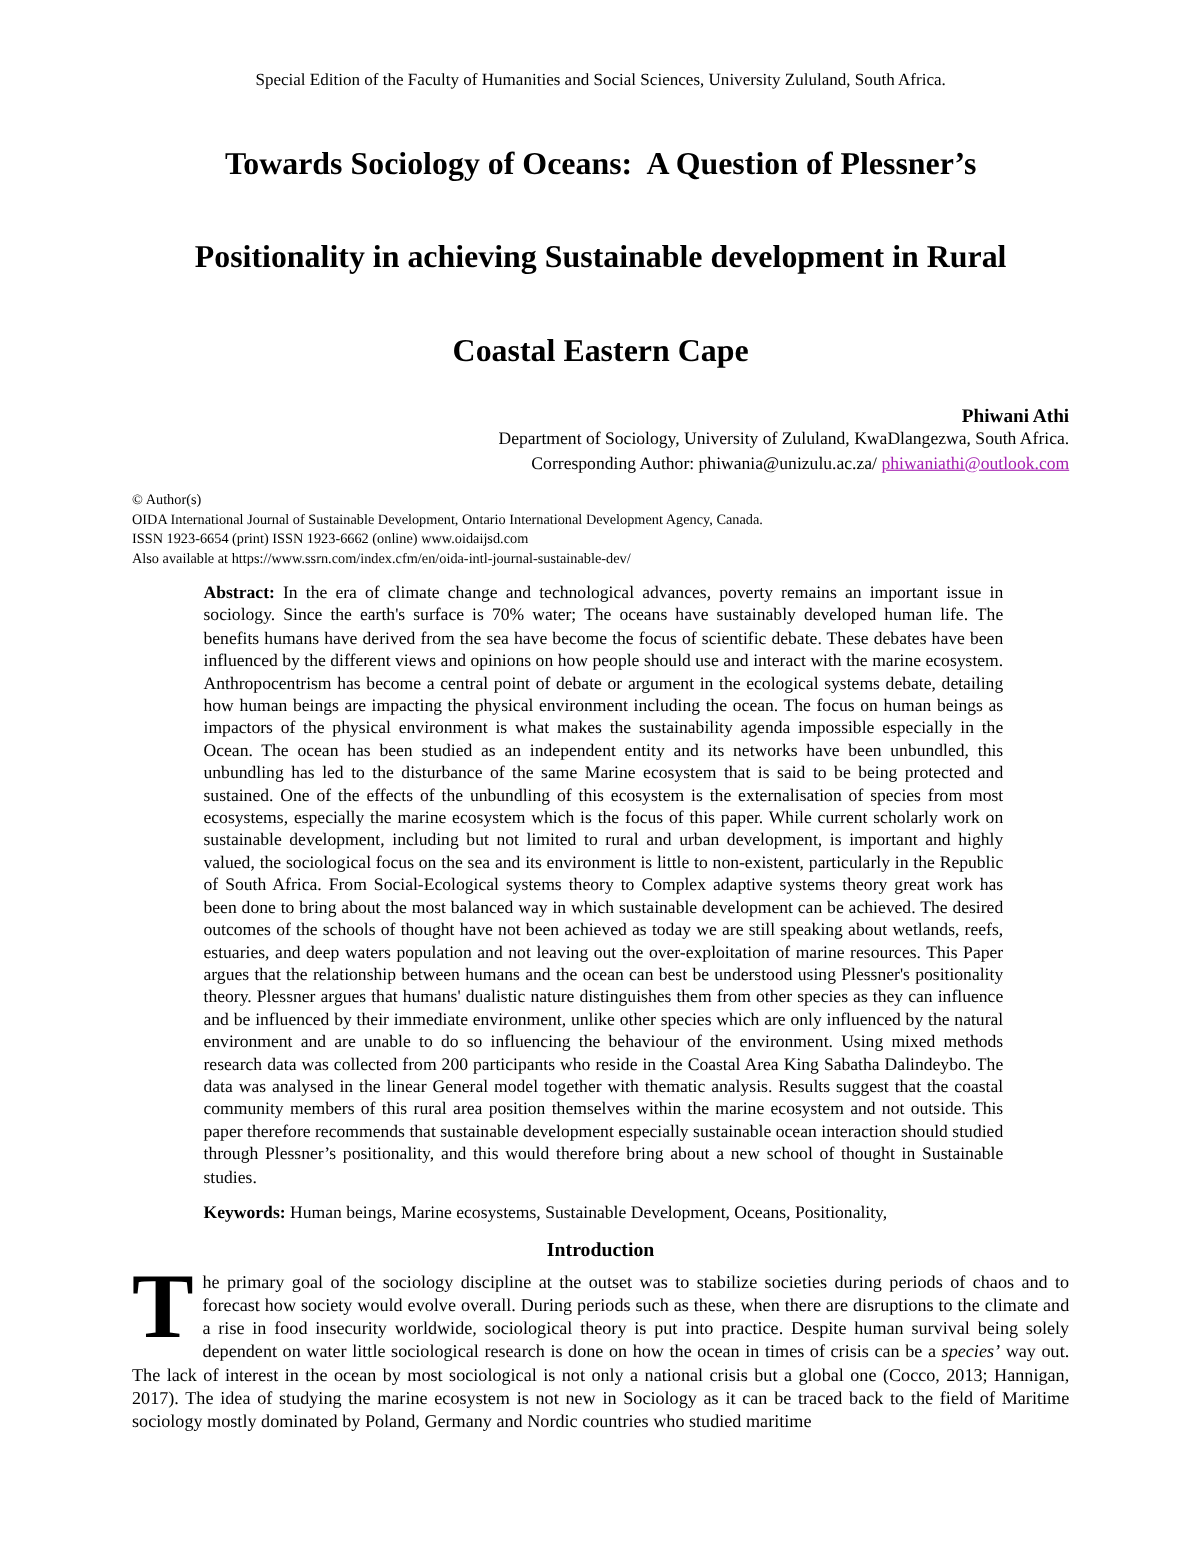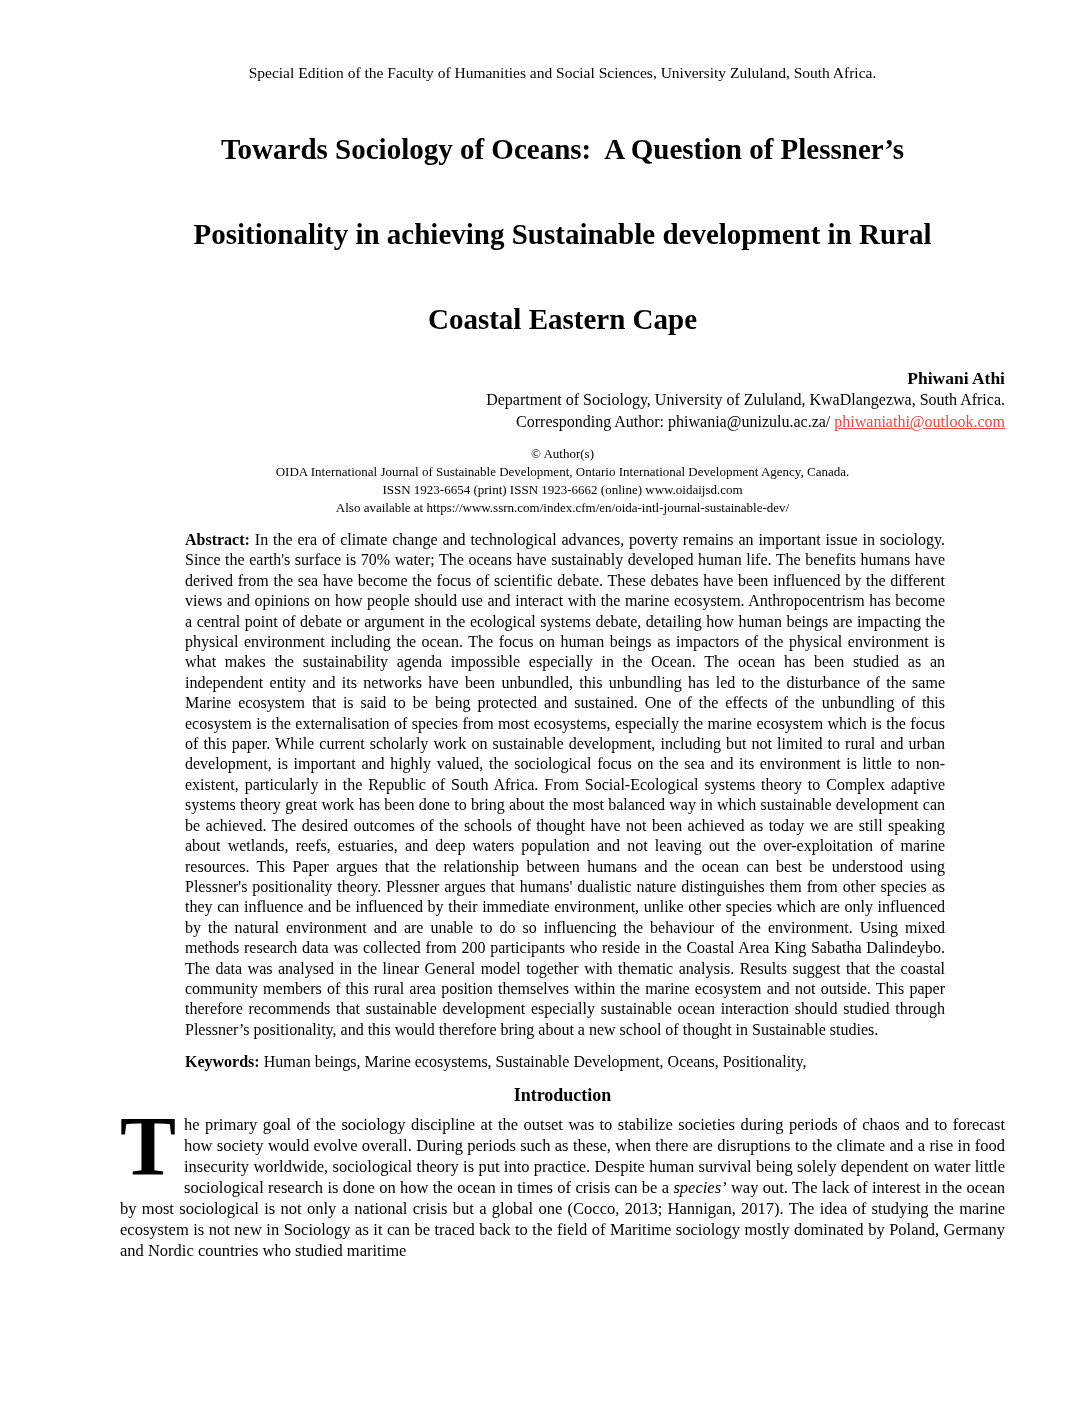--- a/index.html
+++ b/index.html
@@ -11,21 +11,21 @@
     width: 1088px;
     height: 1408px;
     font-family: "Liberation Serif", serif;
     color: #000000;
     overflow: hidden;
   }
   .page {
     box-sizing: border-box;
     width: 1088px;
     height: 1408px;
-    padding: 63px 83px 0 120px;
+    padding: 63px 116px 0 120px;
   }
   .header-note {
     text-align: center;
     font-size: 15.5px;
     line-height: 19px;
   }
   .title {
     margin: 45px 0 0 0;
     text-align: center;
     font-weight: bold;
@@ -41,27 +41,27 @@
     margin-top: 25px;
     text-align: right;
     font-size: 16px;
     line-height: 22px;
   }
   .author-name {
     font-weight: bold;
     font-size: 17.5px;
   }
   .email-link {
-    color: #ef4444;
+    color: #a21caf;
     text-decoration: underline;
     cursor: pointer;
   }
   .pub-block {
     margin-top: 12px;
-    text-align: center;
+    text-align: left;
     font-size: 13px;
     line-height: 18px;
   }
   .abstract {
     margin: 13px 60px 0 65px;
     text-align: justify;
     font-size: 16px;
     line-height: 20.4px;
   }
   .keywords {

